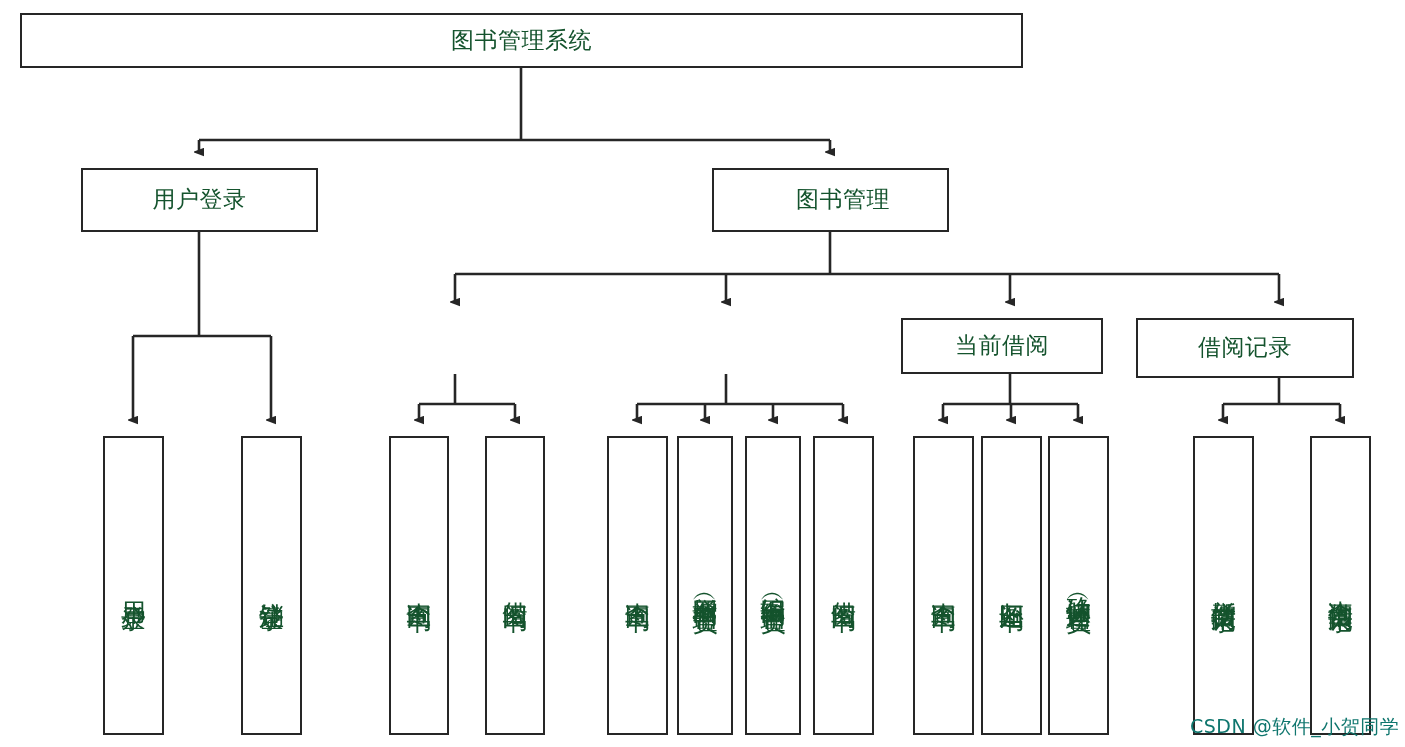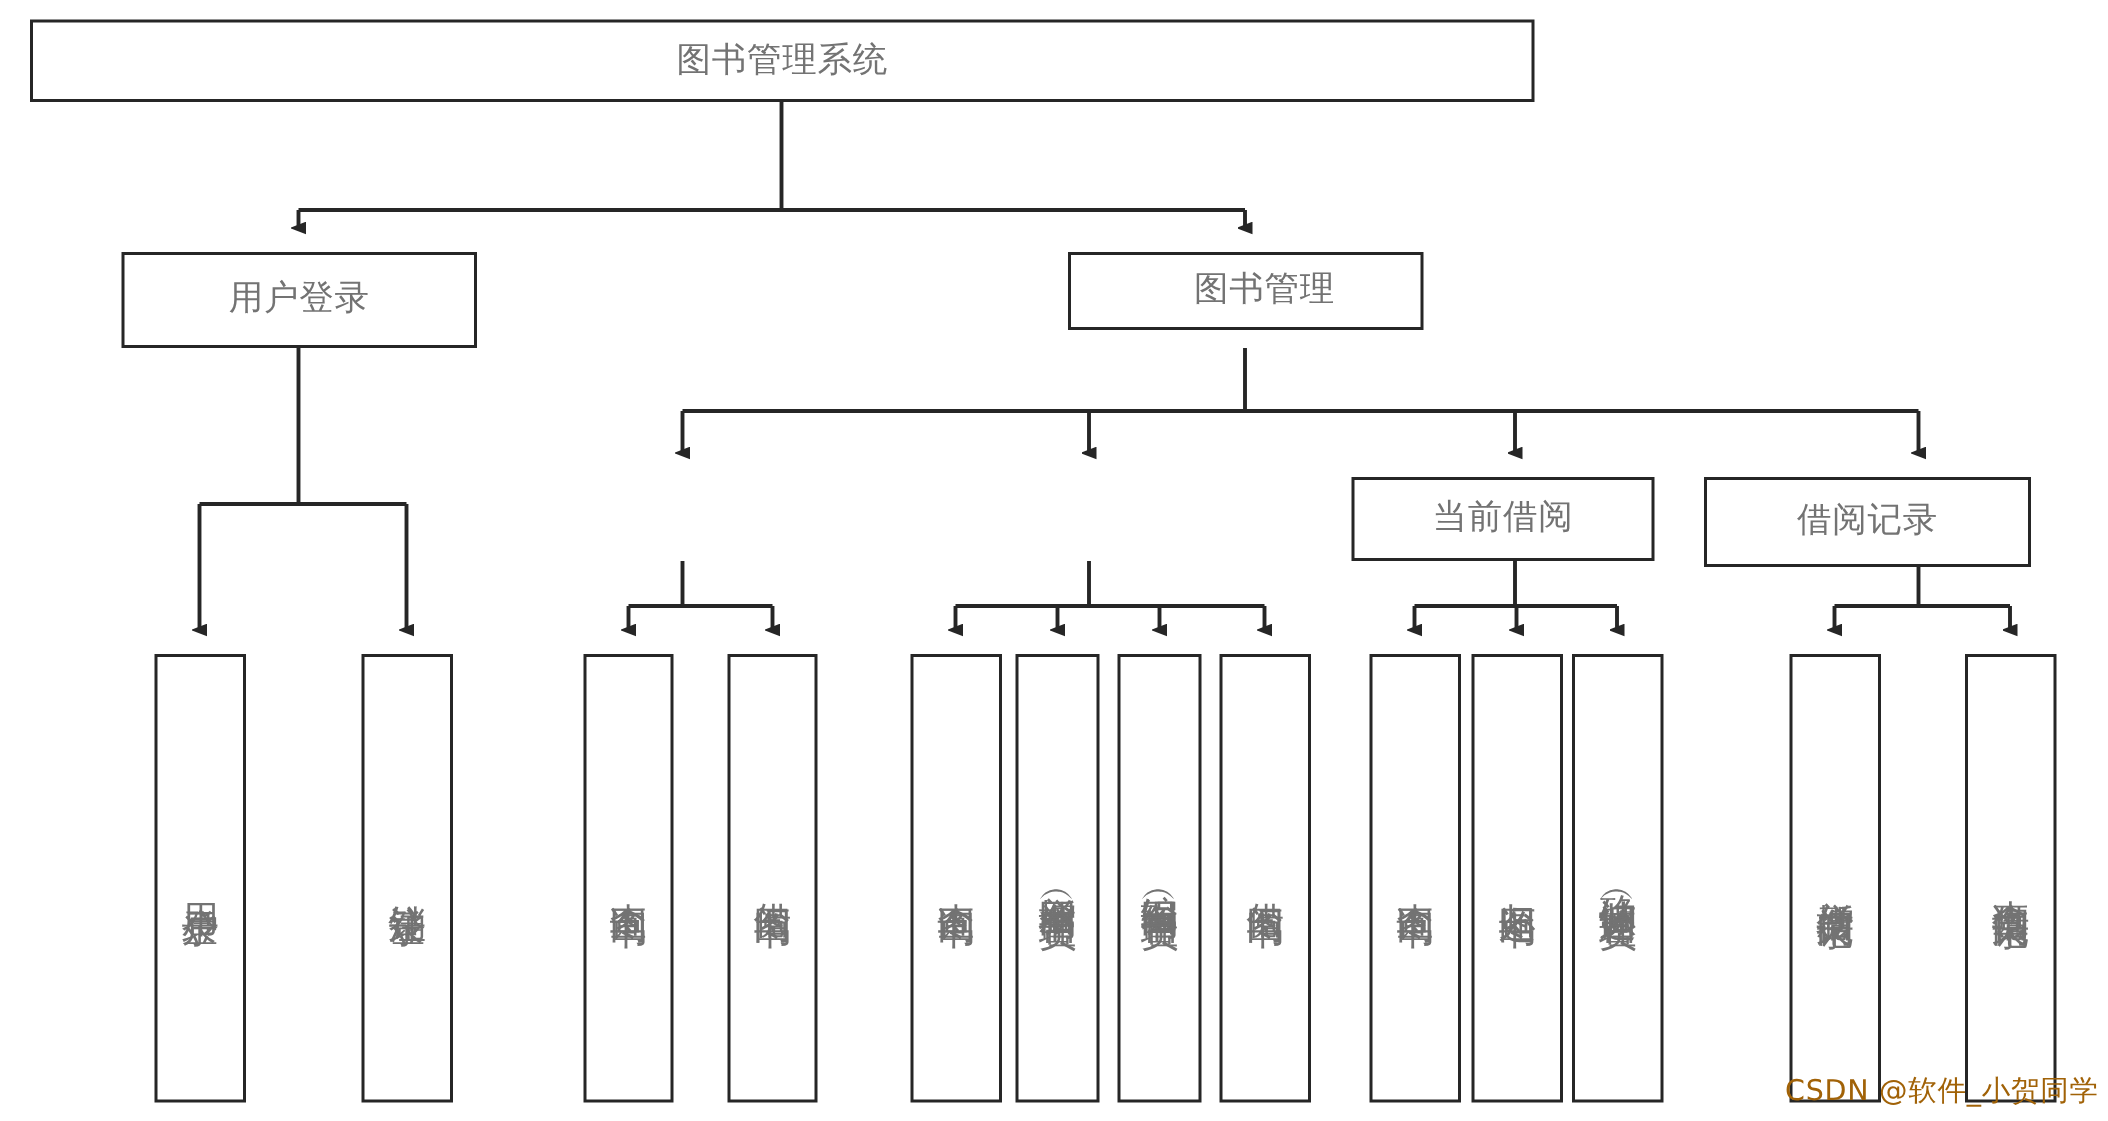--- a/index.html
+++ b/index.html
@@ -28,21 +28,21 @@
   .node {
     position: absolute;
     box-sizing: border-box;
     background: #ffffff;
     border: 2.5px solid #262626;
     display: flex;
     align-items: center;
     justify-content: center;
   }
   .node .label {
-    color: #737373;
+    color: #14532d;
     font-size: 23px;
     line-height: 1.12;
     letter-spacing: 0.5px;
     white-space: nowrap;
     text-align: center;
   }
   .node.vertical {
     align-items: center;
     justify-content: center;
   }
@@ -50,21 +50,21 @@
     writing-mode: vertical-rl;
     text-orientation: upright;
     font-size: 25px;
     line-height: 1.08;
     letter-spacing: 2px;
     white-space: normal;
     max-height: 100%;
   }
   .watermark {
     position: absolute;
-    color: #a16207;
+    color: #0f766e;
     font-size: 19px;
     white-space: nowrap;
     letter-spacing: 0.5px;
   }
 </style>
 </head>
 <body>
 
 <div id="canvas">
 
@@ -118,21 +118,21 @@
     </g>
   </svg>
 
   <div class="node" style="left: 20px; top: 13px; width: 1003px; height: 55px;">
     <span class="label">图书管理系统</span>
   </div>
 
   <div class="node" style="left: 81px; top: 168px; width: 237px; height: 64px;">
     <span class="label">用户登录</span>
   </div>
-  <div class="node" style="left: 712px; top: 168px; width: 237px; height: 52px; padding-left: 25px;">
+  <div class="node" style="left: 712px; top: 168px; width: 237px; height: 64px; padding-left: 25px;">
     <span class="label">图书管理</span>
   </div>
 
   <div class="node" style="left: 901px; top: 318px; width: 202px; height: 56px;">
     <span class="label">当前借阅</span>
   </div>
   <div class="node" style="left: 1136px; top: 318px; width: 218px; height: 60px;">
     <span class="label">借阅记录</span>
   </div>
 

